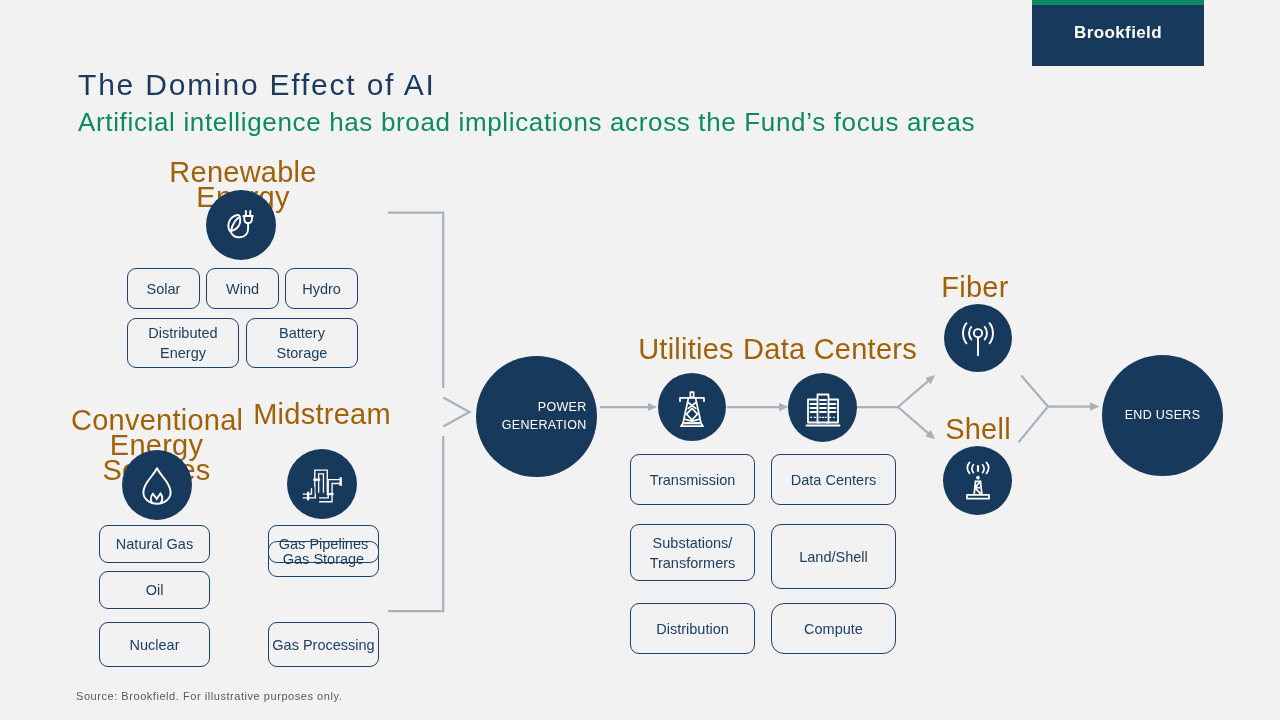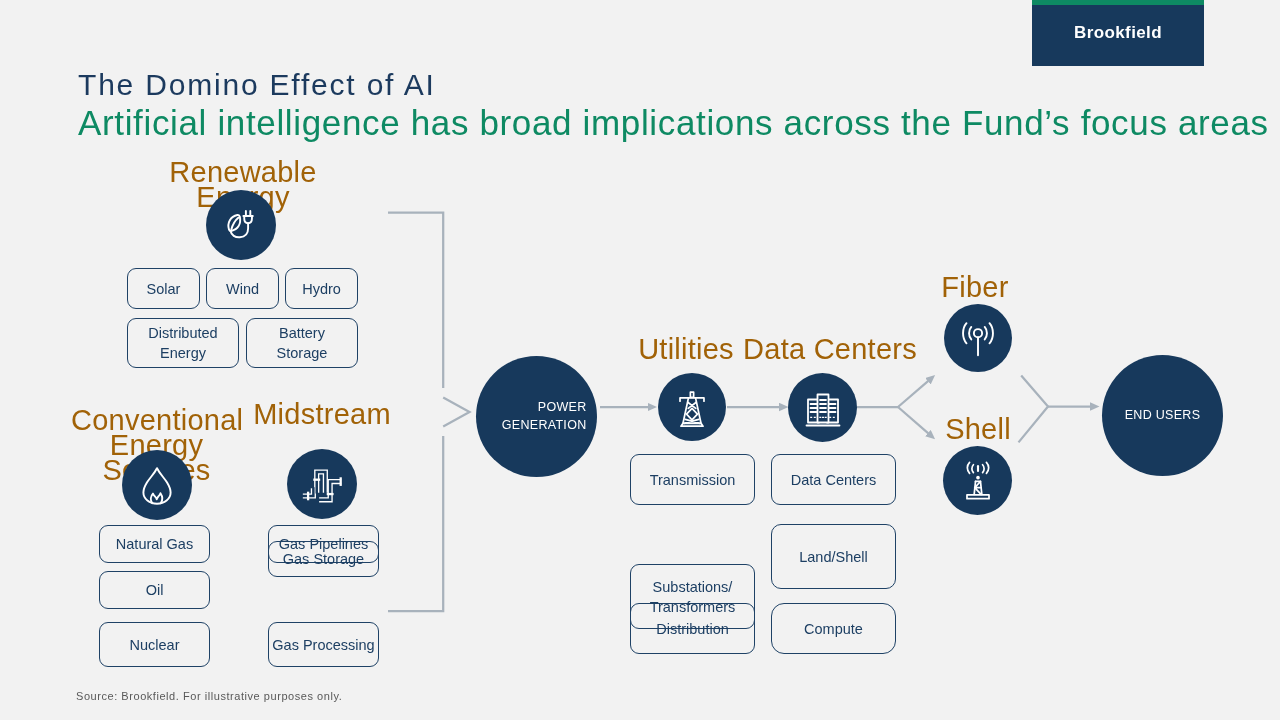--- a/index.html
+++ b/index.html
@@ -10,21 +10,21 @@
   
   .connectors { position:absolute; left:0; top:0; width:1280px; height:720px; pointer-events:none; }
 
   
   .logo { position:absolute; left:1032px; top:0; width:172px; height:66px; background:#17395c; }
   .logo-bar { position:absolute; left:0; top:0; width:100%; height:5px; background:#0e8a63; }
   .logo-text { position:absolute; left:0; top:5px; width:100%; height:61px; display:flex; align-items:center; justify-content:center; color:#ffffff; font-weight:bold; font-size:17px; letter-spacing:0.4px; transform:translateY(-3px); }
 
   
   .title { position:absolute; left:78px; top:67px; font-size:30px; letter-spacing:1.8px; color:#1c3a5e; white-space:nowrap; line-height:36px; }
-  .subtitle { position:absolute; left:78px; top:106px; font-size:35px; letter-spacing:0.65px; color:#0e8a63; white-space:nowrap; line-height:33px; }
+  .subtitle { position:absolute; left:78px; top:106px; font-size:26px; letter-spacing:0.65px; color:#0e8a63; white-space:nowrap; line-height:33px; }
 
   
   .heading { position:absolute; text-align:center; color:#a16207; font-size:29px; letter-spacing:0.25px; line-height:25px; }
 
   
   .circle { position:absolute; border-radius:50%; background:#17395c; display:flex; align-items:center; justify-content:center; }
   .circle svg { display:block; }
   .bignode { color:#ffffff; font-size:12.5px; letter-spacing:0.3px; text-align:center; line-height:17.5px; }
 
   
@@ -181,21 +181,21 @@
 
   <div class="box" style="left:99px; top:525px; width:111px; height:38px;">Natural Gas</div>
   <div class="box" style="left:99px; top:571px; width:111px; height:38px;text-align:right;">Oil</div>
   <div class="box" style="left:99px; top:622px; width:111px; height:45px;">Nuclear</div>
 
   <div class="box" style="left:268px; top:525px; width:111px; height:38px;">Gas Pipelines</div>
   <div class="box" style="left:268px; top:541px; width:111px; height:36px;">Gas Storage</div>
   <div class="box" style="left:268px; top:622px; width:111px; height:45px;">Gas Processing</div>
 
   <div class="box" style="left:630px; top:454px; width:125px; height:51px;">Transmission</div>
-  <div class="box" style="left:630px; top:524px; width:125px; height:65px;margin-top:40px;">Substations/
+  <div class="box" style="left:630px; top:524px; width:125px; height:57px;">Substations/
 Transformers</div>
   <div class="box" style="left:630px; top:603px; width:125px; height:51px;">Distribution</div>
 
   <div class="box" style="left:771px; top:454px; width:125px; height:51px;">Data Centers</div>
   <div class="box" style="left:771px; top:524px; width:125px; height:65px;border-radius:10px;">Land/Shell</div>
   <div class="box" style="left:771px; top:603px; width:125px; height:51px;border-radius:13px;">Compute</div>
 
   <div class="source-note">Source: Brookfield. For illustrative purposes only.</div>
 
 </div>

